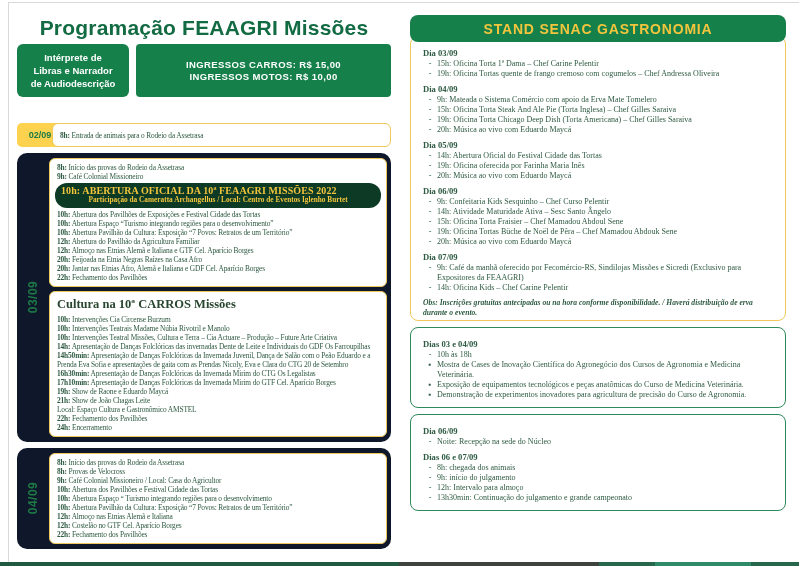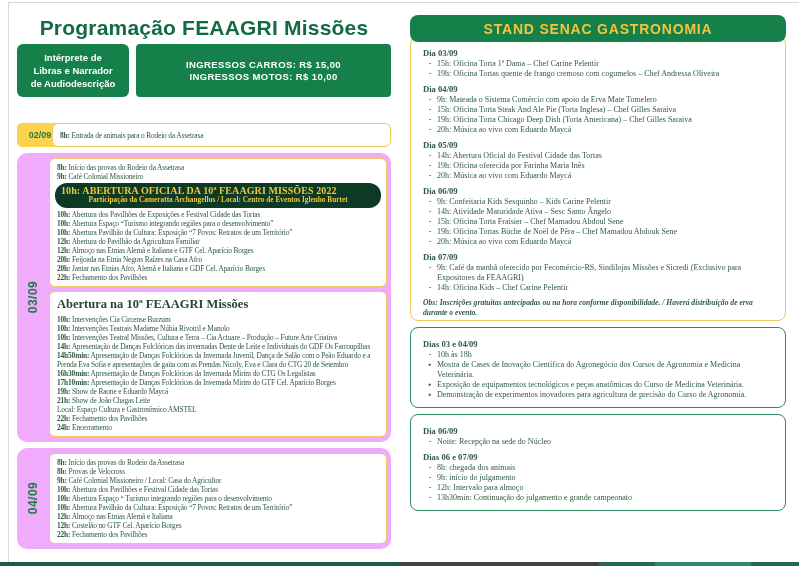--- a/index.html
+++ b/index.html
@@ -22,21 +22,21 @@
     letter-spacing:.5px;border-radius:4px;}
   .ingressos{flex:1;display:flex;flex-direction:column;justify-content:center;font-size:9.5px;
     line-height:11.5px;letter-spacing:.4px;border-radius:4px;}
 
   .day-row{position:relative;margin-top:26px;height:24px;}
   .day-chip{position:absolute;left:0;top:0;width:46px;height:24px;background:#fcd24f;border-radius:5px;
     display:flex;align-items:center;justify-content:center;
     font-family:"Liberation Sans",sans-serif;font-weight:bold;font-size:9px;color:#1d7a47;}
   .day-row .card{position:absolute;left:35px;right:0;top:0;bottom:0;display:flex;align-items:center;}
 
-  .day-block{position:relative;margin-top:6px;background:#f0abfc;border-radius:10px;
+  .day-block{position:relative;margin-top:6px;background:#0f172a;border-radius:10px;
     padding:5px 4px 5px 32px;}
   .v-label{position:absolute;left:0;top:0;bottom:0;width:32px;display:flex;align-items:center;justify-content:center;}
   .v-label span{transform:rotate(-90deg);white-space:nowrap;font-family:"Liberation Sans",sans-serif;
     font-weight:bold;font-size:12px;color:#1d7a47;letter-spacing:.5px;}
   .card{background:#fff;border:1.3px solid #f0c75a;border-radius:6px;padding:4px 7px;box-sizing:border-box;}
   .day-block .card + .card{margin-top:4px;}
 
   .sched{font-size:7.4px;line-height:9px;color:#2f5b43;letter-spacing:-.15px;}
   .sched .line{min-height:9px;}
   .sched .t{font-weight:bold;}
@@ -134,21 +134,21 @@
 
             <div class="line"><span class="t">20h:</span><span> Feijoada na Etnia Negras Raízes na Casa Afro</span></div>
 
             <div class="line"><span class="t">20h:</span><span> Jantar nas Etnias Afro, Alemã e Italiana e GDF Cel. Aparício Borges</span></div>
 
             <div class="line"><span class="t">22h:</span><span> Fechamento dos Pavilhões</span></div>
           </div>
       </div>
 
       <div class="card">
-        <div class="cult-title">Abertura na 10ª FEAAGRI Missões</div>
+        <div class="cult-title">Cultura na 10ª CARROS Missões</div>
         <div class="sched">
 
             <div class="line"><span class="t">10h:</span><span> Intervenções Cia Circense Burzum</span></div>
 
             <div class="line"><span class="t">10h:</span><span> Intervenções Teatrais Madame Núbia Rivotril e Manolo</span></div>
 
             <div class="line"><span class="t">10h:</span><span> Intervenções Teatral Missões, Cultura e Terra – Cia Actuare – Produção – Future Arte Criativa</span></div>
 
             <div class="line"><span class="t">14h:</span><span> Apresentação de Danças Folclóricas das invernadas Dente de Leite e Individuais do GDF Os Farroupilhas</span></div>
 
@@ -270,21 +270,21 @@
                 </div>
                 </div>
             </div>
 
             <div class="day-group">
               <div class="day-head">Dia 06/09</div>
               <div>
 
                   <div class="r-item">
                   <span class="b">-</span>
-                  <span class="x">9h: Confeitaria Kids Sesquinho – Kids Carine Pelentir</span>
+                  <span class="x">9h: Confeitaria Kids Sesquinho – Chef Curso Pelentir</span>
                 </div>
 
                   <div class="r-item">
                   <span class="b">-</span>
                   <span class="x">14h: Atividade Maturidade Ativa – Sesc Santo Ângelo</span>
                 </div>
 
                   <div class="r-item">
                   <span class="b">-</span>
                   <span class="x">15h: Oficina Torta Fraisier – Chef Mamadou Abdoul Sene</span>

